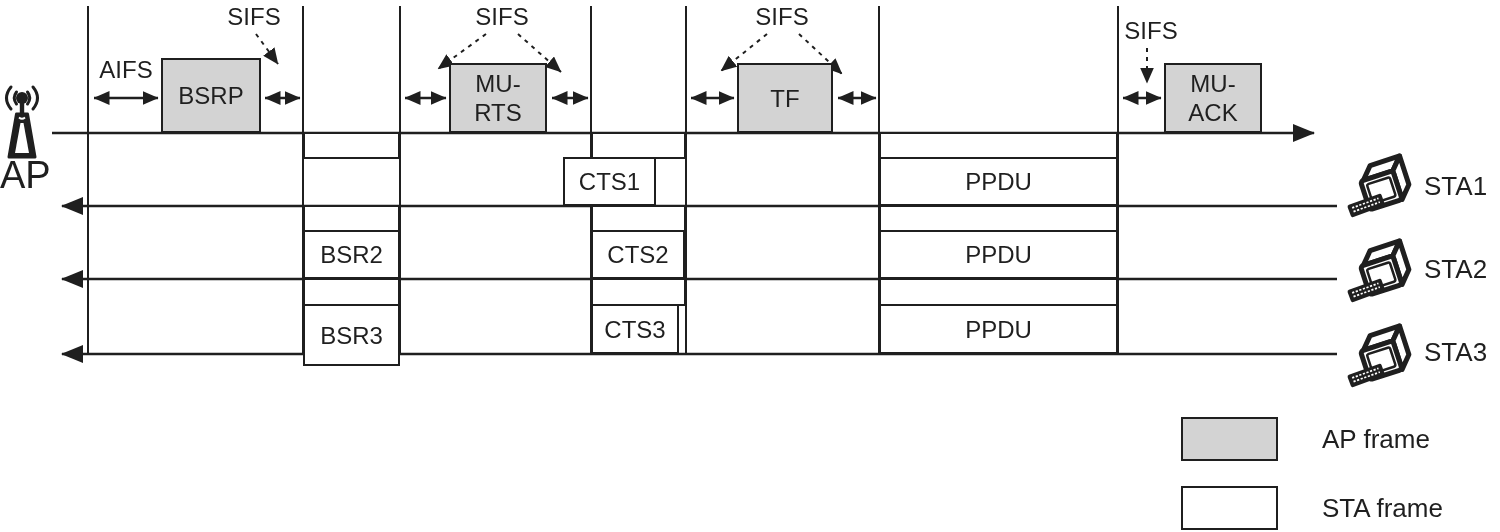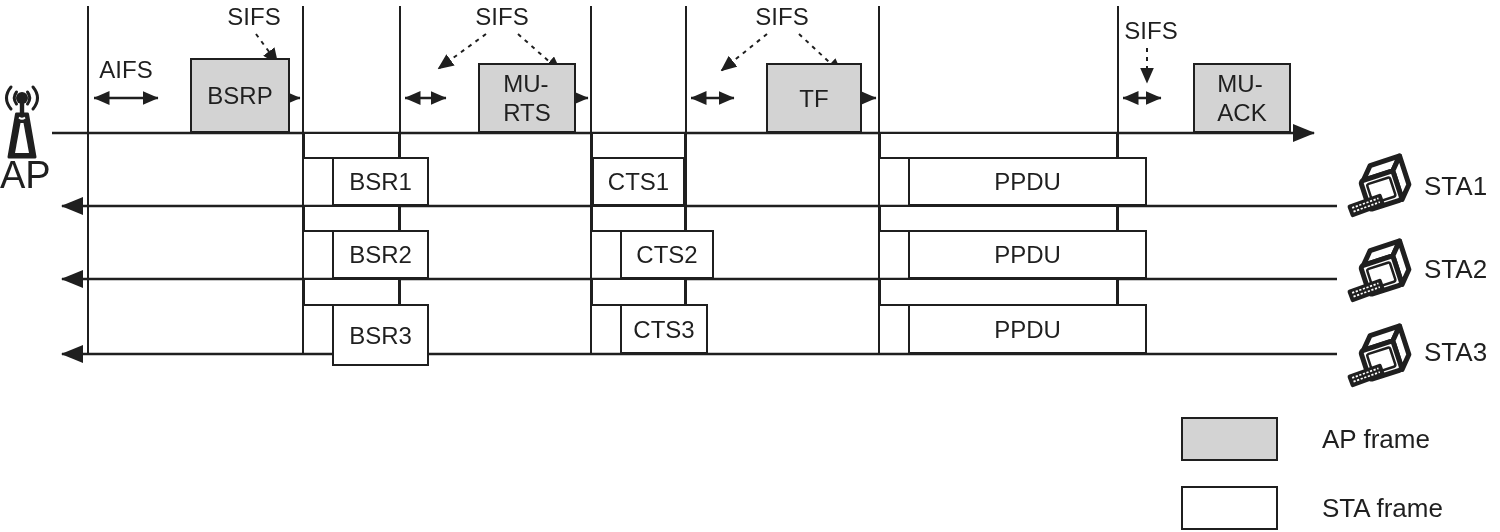--- a/index.html
+++ b/index.html
@@ -2,21 +2,21 @@
 <html><head>
 <meta charset="utf-8">
 <style>
   html,body{margin:0;padding:0;background:#fff;}
   .fig{position:relative;width:1500px;height:532px;background:#fff;overflow:hidden;
        font-family:"Liberation Sans",sans-serif;color:#1f1f1f;}
   svg.layer{position:absolute;left:0;top:0;}
   .lbl{position:absolute;font-size:24px;line-height:1.05;text-align:center;white-space:pre;}
   .frame{position:absolute;box-sizing:border-box;border:2px solid #1f1f1f;
          display:flex;align-items:center;justify-content:center;
-         font-size:24px;line-height:29px;white-space:pre-line;margin-left:29px;}
+         font-size:24px;line-height:29px;text-align:center;white-space:pre-line;}
   .ap-fill{background:#d3d3d3;}
   .sta-fill{background:#ffffff;}
   .strip{position:absolute;box-sizing:border-box;border:2px solid #1f1f1f;background:#fff;}
   .device-label{position:absolute;font-size:26px;line-height:30px;text-align:left;}
   .ap-name{font-size:38px;text-align:center;}
   .icon-box{position:absolute;}
   .legend-swatch{position:absolute;box-sizing:border-box;border:2px solid #1f1f1f;width:97px;height:44px;}
   .legend-label{position:absolute;font-size:26px;line-height:28px;white-space:pre;}
 </style>
 </head>
@@ -95,21 +95,20 @@
   <div class="lbl" style="left:1111px;top:18px;width:80px">SIFS</div>
 
   <div class="frame ap-fill" style="left:161px;top:58px;width:100px;height:75px">BSRP</div>
   <div class="frame ap-fill" style="left:449px;top:63px;width:98px;height:70px">MU-
 RTS</div>
   <div class="frame ap-fill" style="left:737px;top:63px;width:96px;height:70px">TF</div>
   <div class="frame ap-fill" style="left:1164px;top:63px;width:98px;height:70px">MU-
 ACK</div>
 
   <div class="strip" style="left:303px;top:132px;width:97px;height:27px"></div>
-  <div class="frame sta-fill" style="left:303px;top:157px;width:97px;height:49px">BSR1</div>
   <div class="strip" style="left:591px;top:132px;width:95px;height:27px"></div>
   <div class="frame sta-fill" style="left:563px;top:157px;width:93px;height:49px">CTS1</div>
   <div class="strip" style="left:879px;top:132px;width:239px;height:27px"></div>
   <div class="frame sta-fill" style="left:879px;top:157px;width:239px;height:49px">PPDU</div>
 
   <div class="strip" style="left:303px;top:205px;width:97px;height:27px"></div>
   <div class="frame sta-fill" style="left:303px;top:230px;width:97px;height:49px">BSR2</div>
   <div class="strip" style="left:591px;top:205px;width:95px;height:27px"></div>
   <div class="frame sta-fill" style="left:591px;top:230px;width:94px;height:49px">CTS2</div>
   <div class="strip" style="left:879px;top:205px;width:239px;height:27px"></div>

